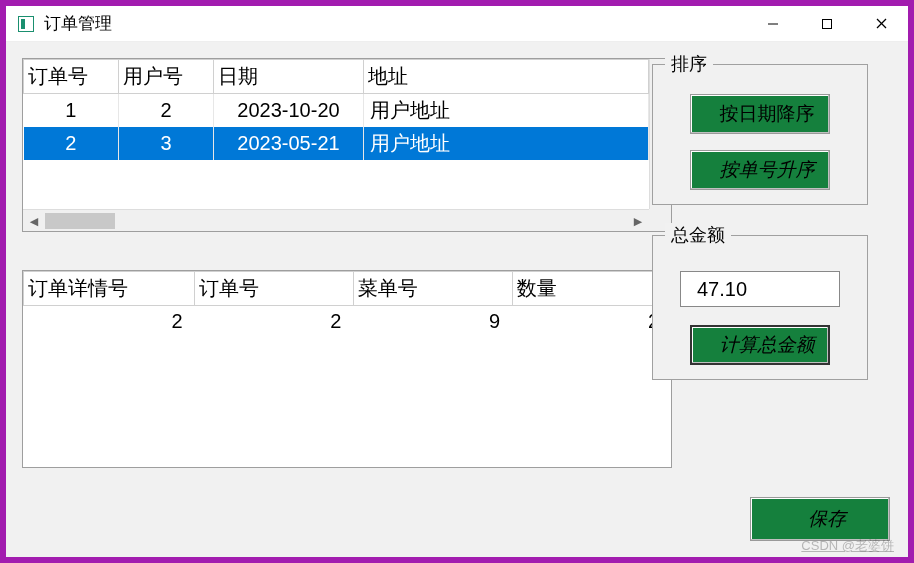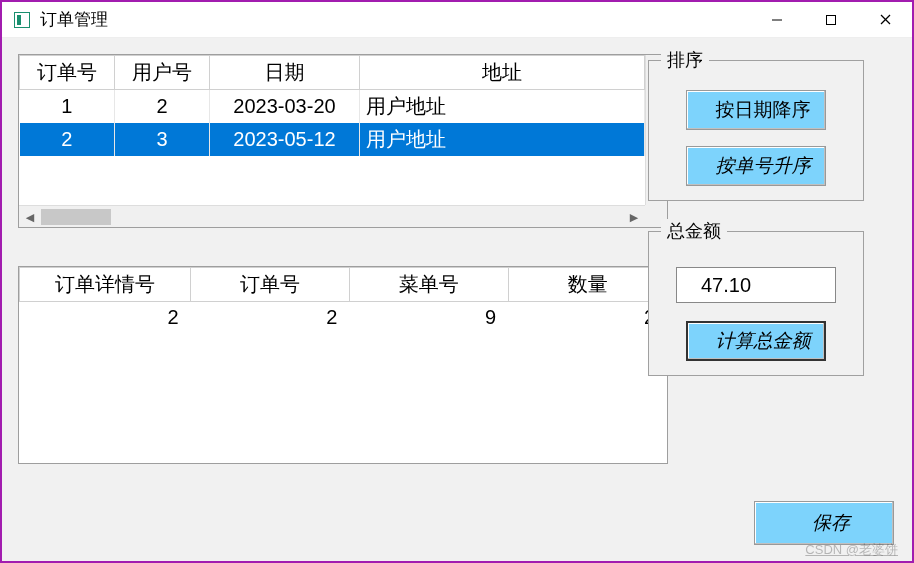--- a/index.html
+++ b/index.html
@@ -6,21 +6,21 @@
   body {
     margin: 0;
     font-family: "Microsoft YaHei", "SimSun", Arial, sans-serif;
     font-size: 18px;
     background: #fff;
     color: #000;
   }
   .window {
     width: 914px;
     height: 563px;
-    border: 2px solid #a21caf;
+    border: 6px solid #a21caf;
     background: #fff;
     position: relative;
     display: flex;
     flex-direction: column;
   }
   
   .titlebar {
     height: 36px;
     background: #fff;
     display: flex;
@@ -80,21 +80,21 @@
   table {
     border-collapse: collapse;
     width: 100%;
     font-size: 20px;
   }
   th {
     font-weight: normal;
     border: 1px solid #d0d0d0;
     background: #fff;
     padding: 3px 4px;
-    text-align: center;
+    text-align: left;
     height: 30px;
   }
   td {
     border-right: 1px solid #e7e7e7;
     padding: 3px 6px;
     text-align: center;
     height: 32px;
   }
   tr.selected td {
     background: #0078d7;
@@ -164,40 +164,40 @@
   legend {
     font-size: 18px;
     padding: 0 6px;
     background: #f1f1f1;
   }
   .btn {
     display: block;
     width: 140px;
     height: 40px;
     margin: 0 auto 16px auto;
-    background: #7dd3fc;
+    background: #15803d;
     border: 1px solid #999;
     font-size: 19px;
     font-family: inherit;
     cursor: default;
     box-shadow: inset -1px -1px 0 #c0c0c0, inset 1px 1px 0 #fff;
     padding-left: 20px;
   }
   .btn:last-child { margin-bottom: 0; font-style: italic; }
   .btn.highlight {
     border: 2px solid #333;
     margin-top: 8px;
   }
   .text-input {
     width: 160px;
     height: 36px;
     border: 1px solid #888;
     background: #fff;
     font-size: 20px;
-    padding: 2px 24px;
+    padding: 2px 16px;
     font-family: inherit;
     display: block;
     margin: 6px auto 18px auto;
   }
   
   .bottom-buttons {
     position: absolute;
     right: 18px; bottom: 16px;
     display: flex;
     gap: 28px;
@@ -261,27 +261,27 @@
                 <th>订单号</th>
                 <th>用户号</th>
                 <th>日期</th>
                 <th>地址</th>
               </tr>
             </thead>
             <tbody>
               <tr>
                 <td>1</td>
                 <td>2</td>
-                <td>2023-03-20</td>
+                <td>2023-10-20</td>
                 <td style="text-align:left">用户地址</td>
               </tr>
               <tr class="selected">
                 <td>2</td>
                 <td>3</td>
-                <td>2023-05-12</td>
+                <td>2023-05-21</td>
                 <td style="text-align:left">用户地址</td>
               </tr>
             </tbody>
           </table>
         </div>
         <div class="vscroll">
           <div class="arrow up">▲</div>
           <div class="arrow down">▼</div>
         </div>
         <div class="hscroll">

